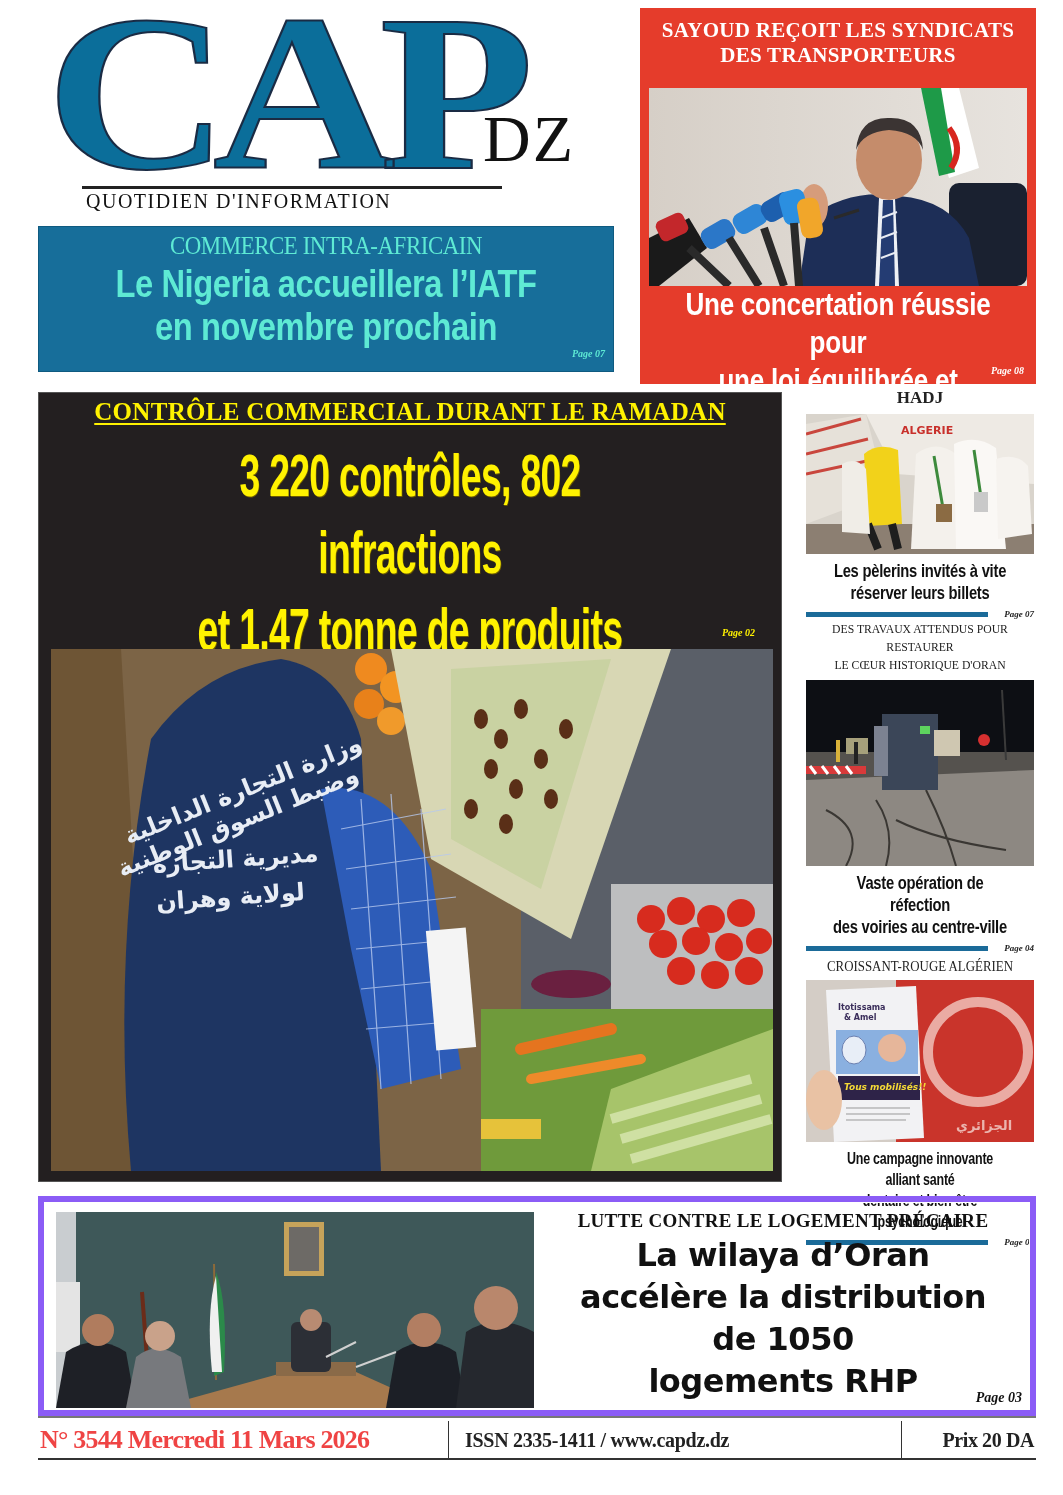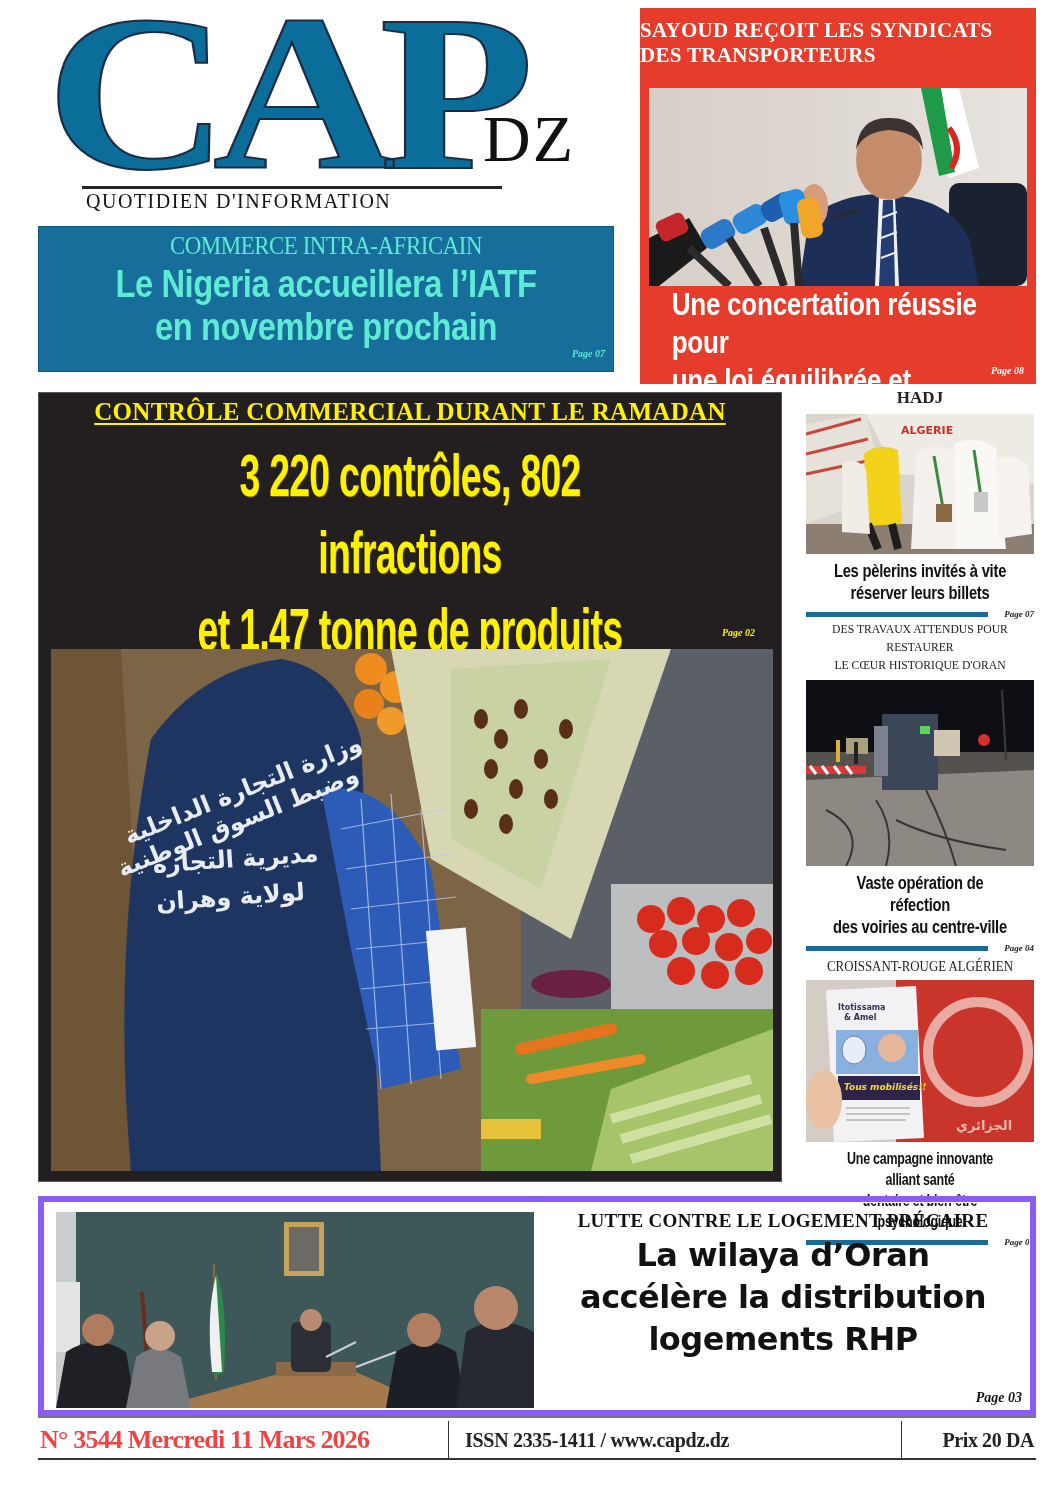--- a/index.html
+++ b/index.html
@@ -37,21 +37,21 @@
   .blue-box .headline {
     font-family: "Liberation Sans", sans-serif; font-weight: 700; font-size: 38px; line-height: 43px;
     transform: scaleX(0.86); margin-top: 2px; letter-spacing: -0.5px;
   }
   .page-ref { font-family: "Liberation Serif", serif; font-style: italic; font-weight: 700; font-size: 10px; }
   .blue-box .page-ref { position: absolute; right: 8px; bottom: 12px; }
 
   
   .red-box {
     position: absolute; left: 640px; top: 8px; width: 396px; height: 376px;
-    background: #e53c2b; color: #fff; text-align: left;
+    background: #e53c2b; color: #fff; text-align: center;
   }
   .red-box .kicker {
     font-family: "Liberation Serif", serif; font-weight: 700; font-size: 21px; line-height: 25px;
     margin-top: 10px; letter-spacing: 0.3px;
   }
   .red-photo {
     position: absolute; left: 9px; top: 80px; width: 378px; height: 198px; overflow: hidden;
     background: linear-gradient(90deg, #d9d3cc 0%, #e6e1db 40%, #d9d4cf 100%);
   }
   .red-box .headline {
@@ -422,20 +422,21 @@
       <path d="M400 196 L410 120 Q440 100 478 120 L478 196 Z" fill="#25282e"></path>
       <circle cx="440" cy="96" r="22" fill="#b9876c"></circle>
 
       <path d="M270 145 L300 130 M300 155 L340 140" stroke="#d0d0d0" stroke-width="2"></path>
     </svg>
   </div>
   <div class="kicker">LUTTE CONTRE LE LOGEMENT PRÉCAIRE</div>
   <div class="headline">
     <div>La wilaya d’Oran</div>
     <div>accélère la distribution</div>
+    <div>de 1050</div>
     <div>logements RHP</div>
   </div>
   <span class="page-ref">Page 03</span>
 </div>
 
 <div class="footer">
   <div class="issue">N° 3544 Mercredi 11 Mars 2026</div>
   <div class="sep"></div>
   <div class="issn">ISSN 2335-1411 / www.capdz.dz</div>
   <div class="sep"></div>

